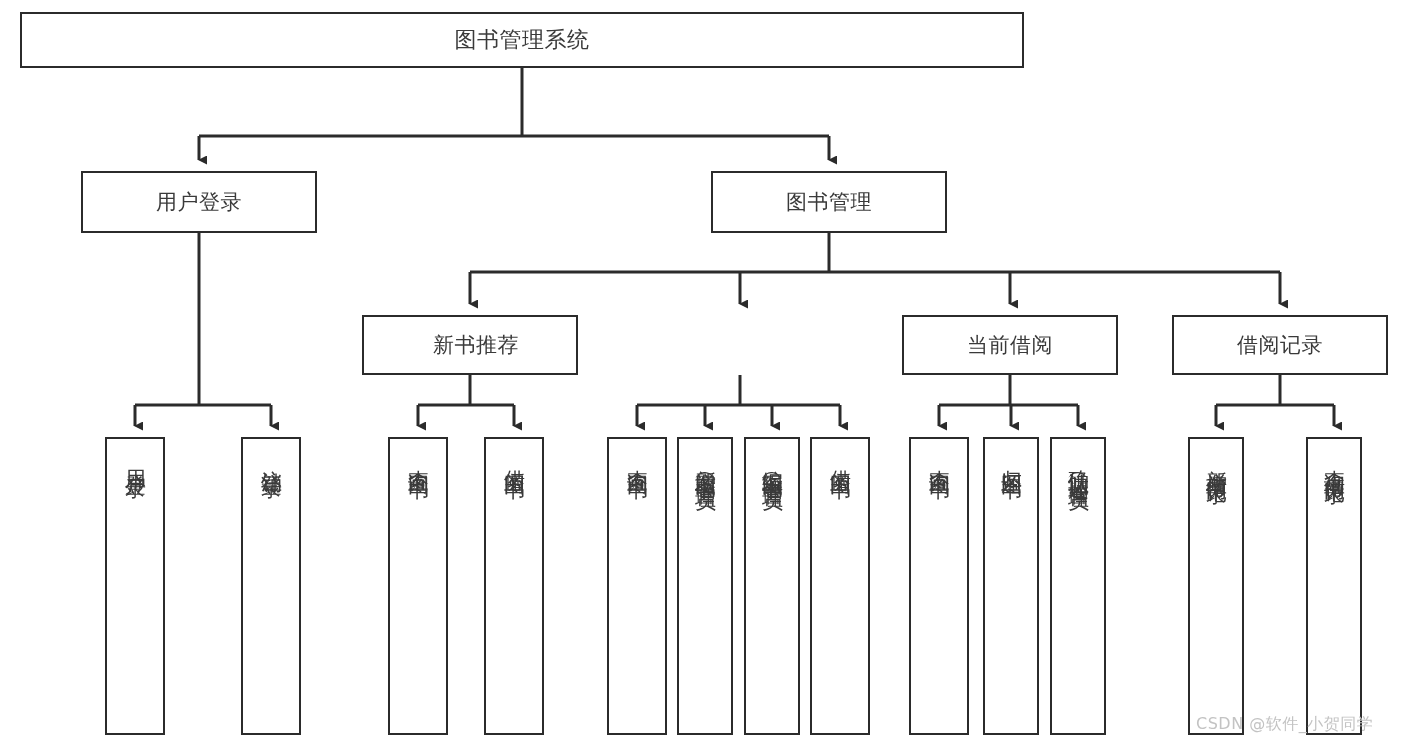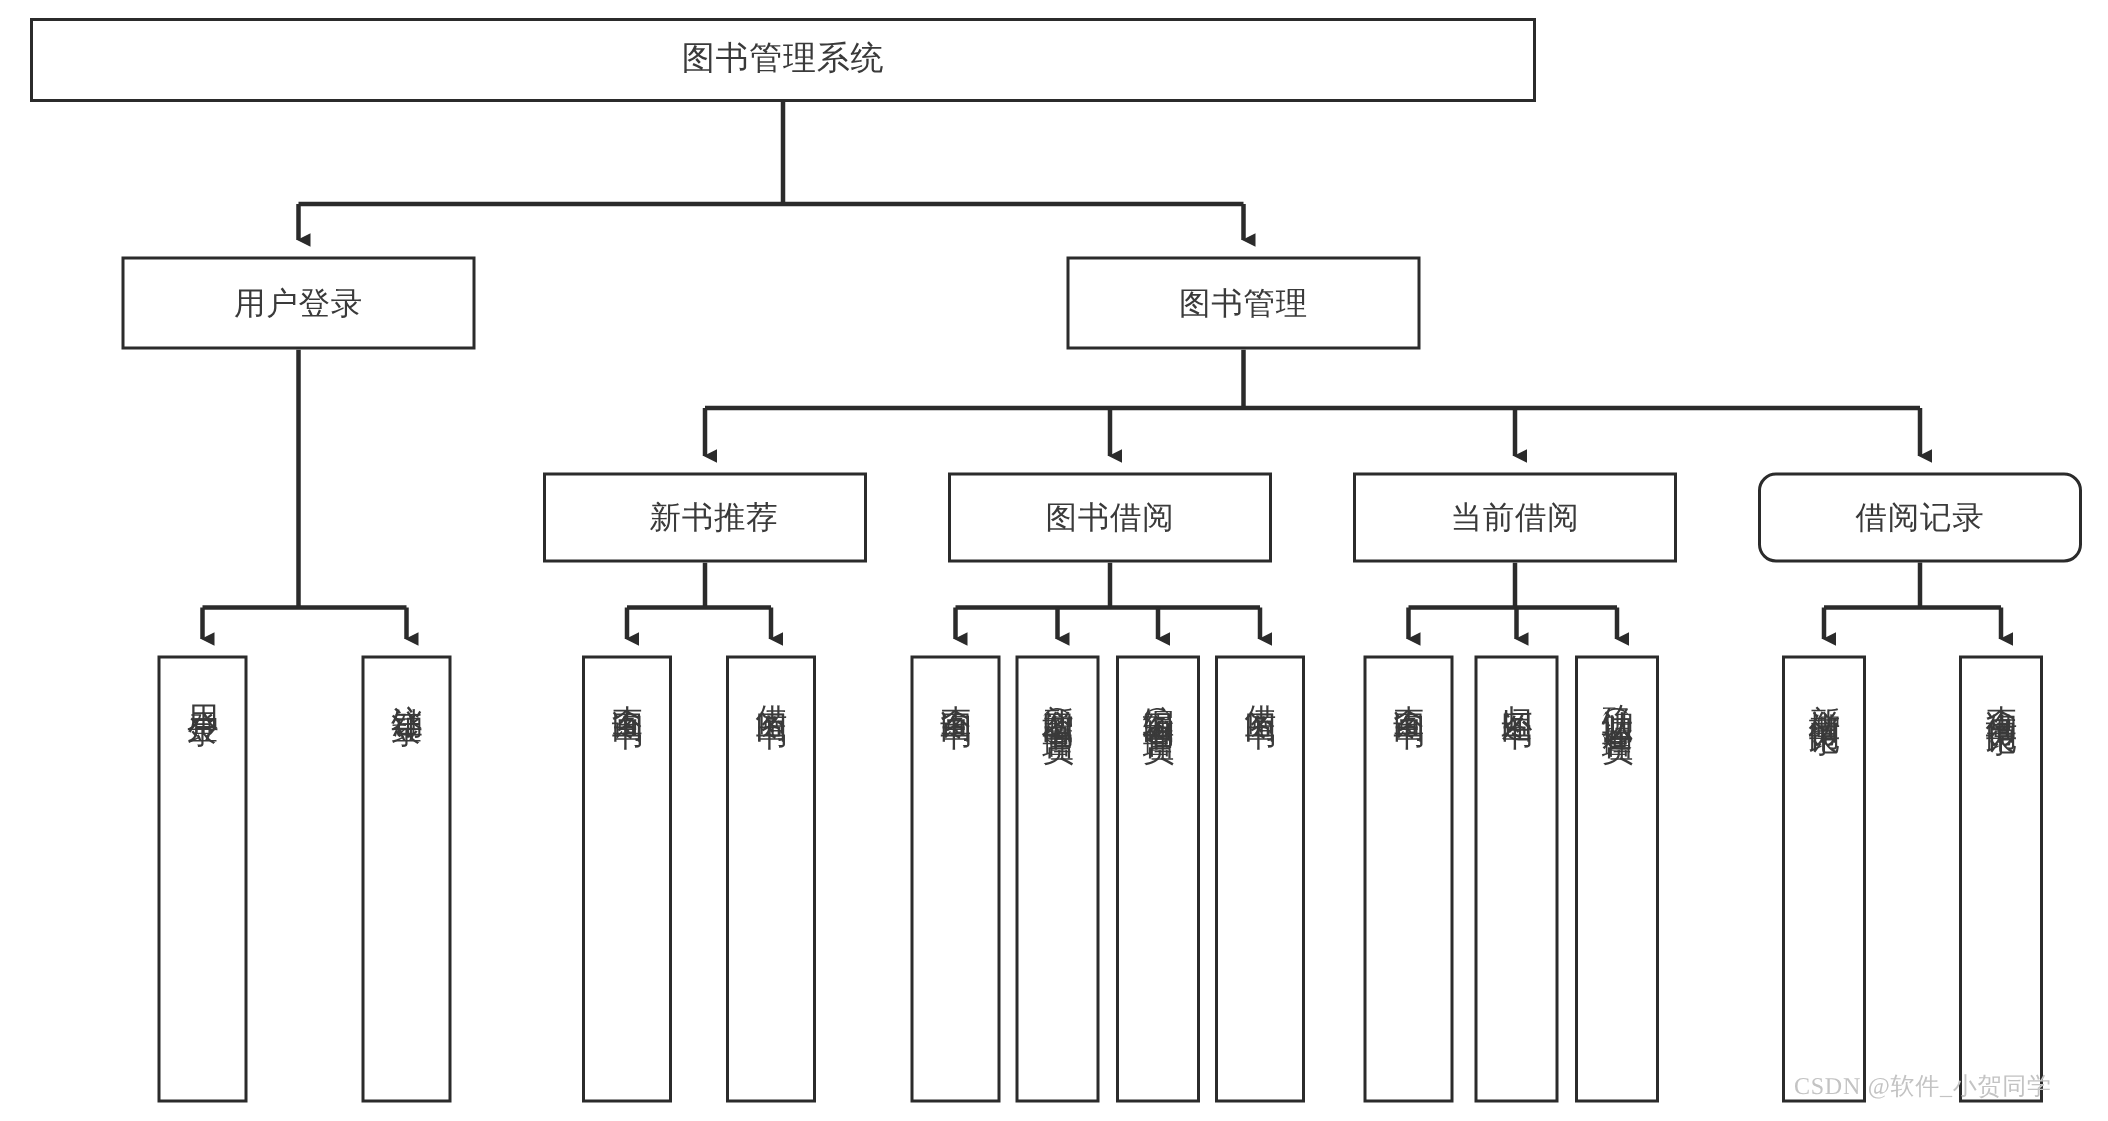--- a/index.html
+++ b/index.html
@@ -63,21 +63,20 @@
     text-align: left;
   }
   #watermark {
     position: absolute;
     left: 1196px;
     top: 714px;
     font-size: 16px;
     color: #c3c3c3;
     white-space: nowrap;
     letter-spacing: 0.5px;
-    font-family: Liberation Serif, serif;
   }
 </style>
 </head>
 <body>
 
 <div id="diagram-root">
 
   <svg id="edge-layer" viewBox="0 0 1405 747" xmlns="http://www.w3.org/2000/svg">
     <defs>
       <marker id="arrow" markerWidth="10" markerHeight="10" refX="4.5" refY="8" orient="auto" markerUnits="userSpaceOnUse">
@@ -136,27 +135,24 @@
   <div class="node horiz" style="left:81px; top:171px; width:236px; height:62px;">
     <span class="node-label">用户登录</span>
   </div>
   <div class="node horiz" style="left:711px; top:171px; width:236px; height:62px;justify-content:center;">
     <span class="node-label">图书管理</span>
   </div>
 
   <div class="node horiz" style="left:362px; top:315px; width:216px; height:60px;padding-left:12px;">
     <span class="node-label">新书推荐</span>
   </div>
-  <div class="node horiz" style="left:632px; top:315px; width:216px; height:60px;">
-    <span class="node-label">图书借阅</span>
-  </div>
   <div class="node horiz" style="left:902px; top:315px; width:216px; height:60px;">
     <span class="node-label">当前借阅</span>
   </div>
-  <div class="node horiz" style="left:1172px; top:315px; width:216px; height:60px;border-radius:12px;">
+  <div class="node horiz" style="left:1172px; top:315px; width:216px; height:60px;">
     <span class="node-label">借阅记录</span>
   </div>
 
   <div class="node vert" style="left:105px; top:437px; width:60px; height:298px;">
     <span class="node-label">用户登录</span>
   </div>
   <div class="node vert" style="left:241px; top:437px; width:60px; height:298px;">
     <span class="node-label">注销登录</span>
   </div>
   <div class="node vert" style="left:388px; top:437px; width:60px; height:298px;">

